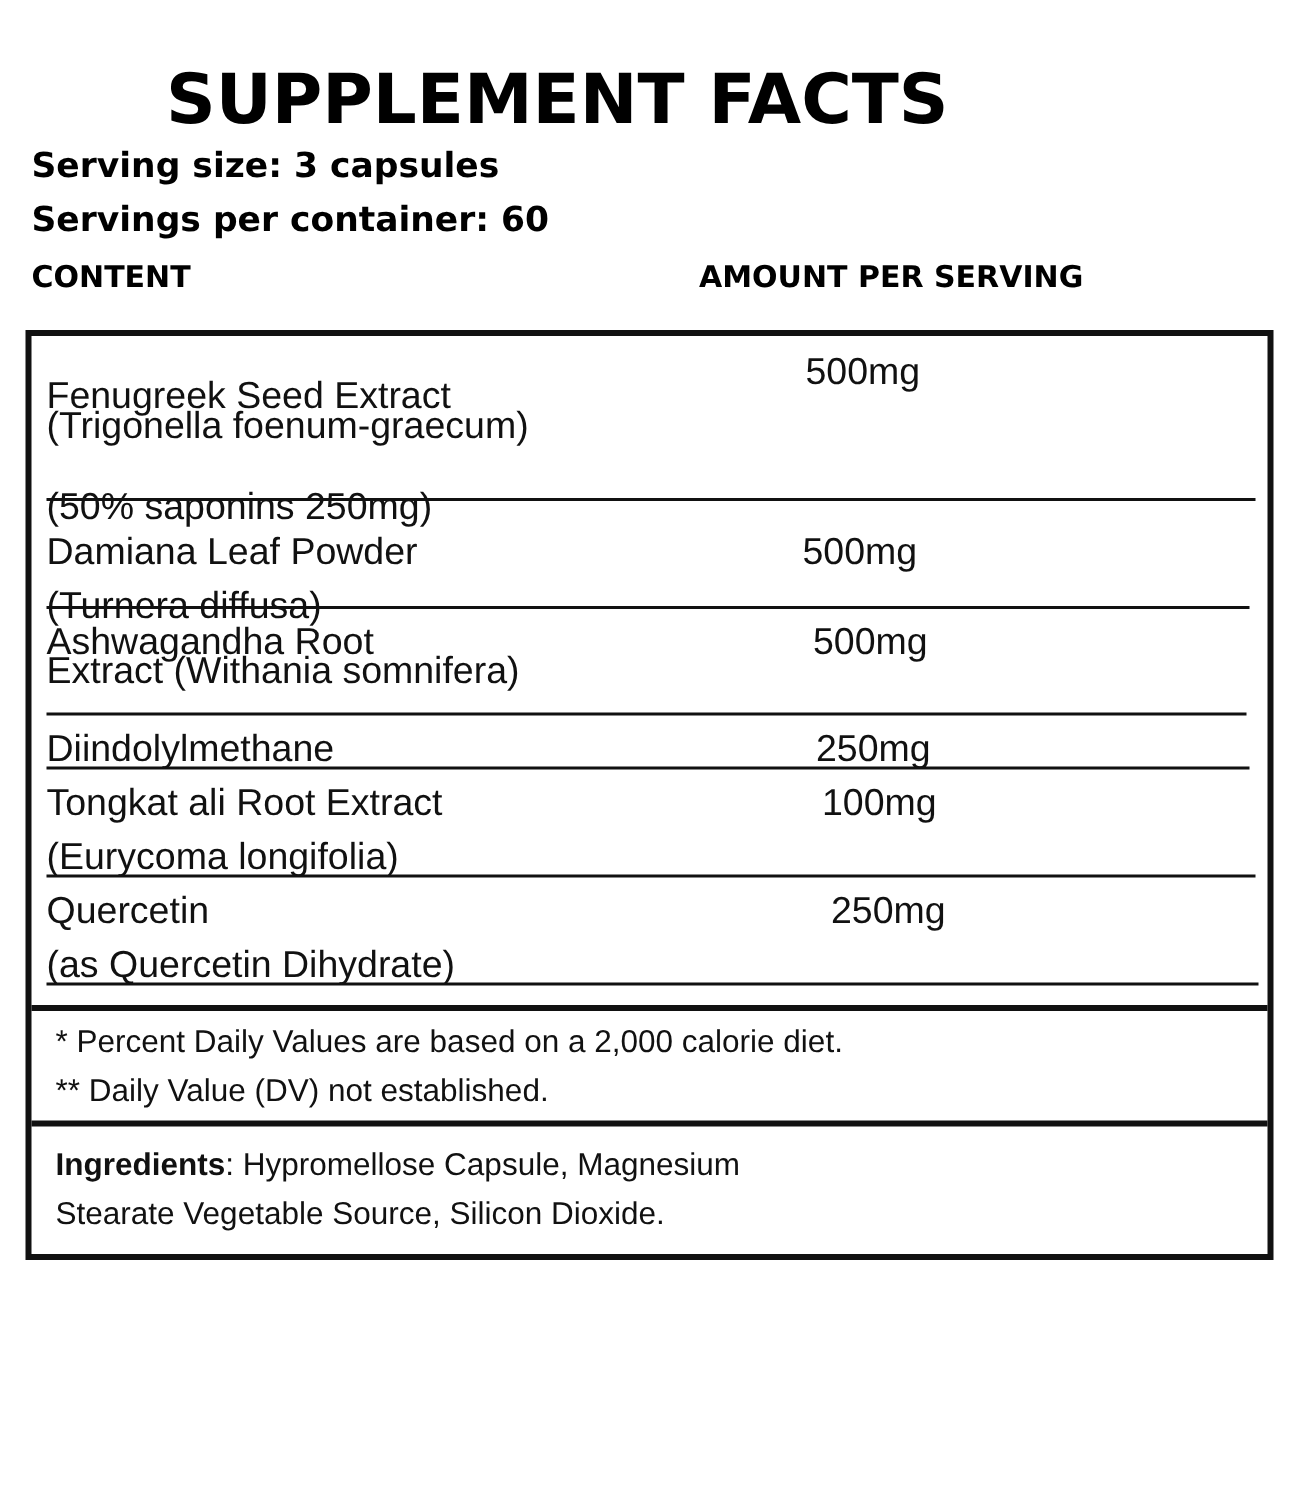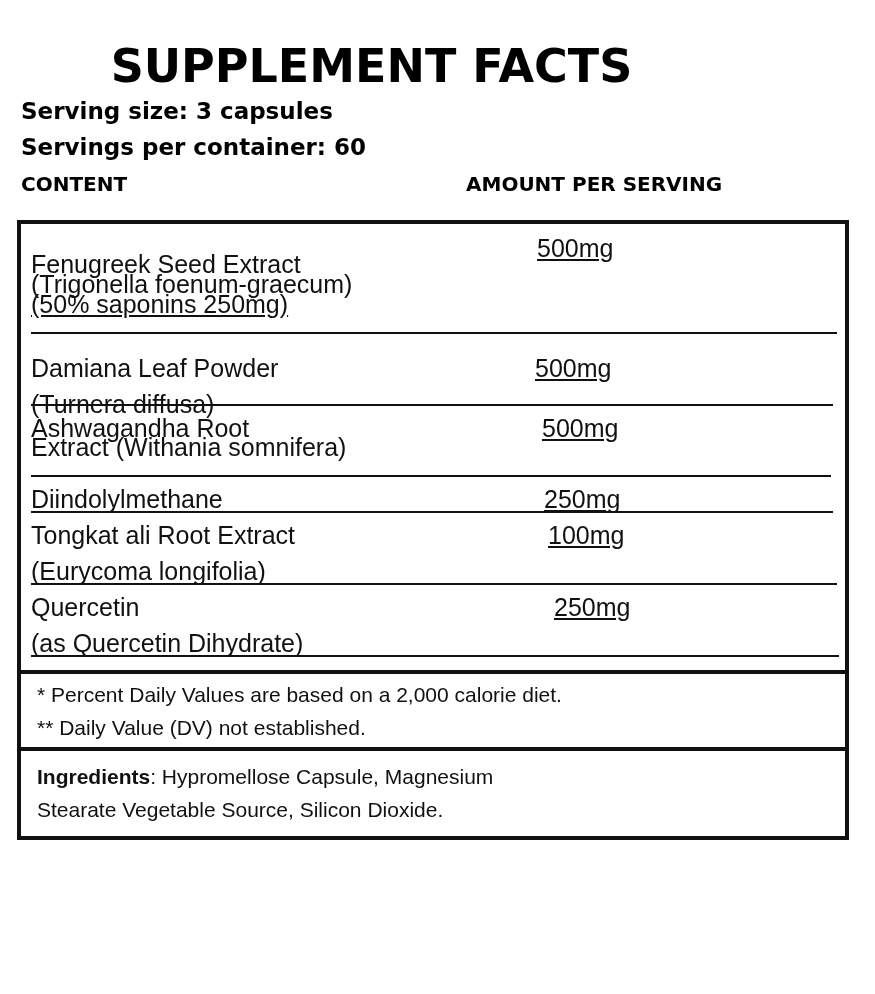--- a/index.html
+++ b/index.html
@@ -23,21 +23,21 @@
       border: 4px solid #111111; background: #fff;
     }
     .section-divider {
       position: absolute; left: 0; width: 824px; height: 4px; background: #111111;
     }
     .row {
       position: absolute; left: 10px; width: 806px;
       font-family: "Liberation Sans", sans-serif; font-size: 25px; color: #111;
     }
     .row .name { position: absolute; left: 0; top: 0; line-height: 36px; white-space: pre; }
-    .row .amt { position: absolute; top: 0; line-height: 36px; text-decoration: underline; }
+    .row .amt { position: absolute; top: 0; line-height: 36px; }
     .row-line { position: absolute; height: 2px; background: #111; }
     .foot {
       position: absolute; left: 16px; font-family: "Liberation Sans", sans-serif;
       font-size: 21px; color: #111; line-height: 33px;
     }
     .foot b { font-weight: bold; }
   </style>
 </head>
 <body>
 
@@ -47,21 +47,21 @@
 <div class="meta" style="top:133px;">Servings per container: 60</div>
 
 <div class="colhdr" style="left:21px; top:172px;">CONTENT</div>
 <div class="colhdr" style="left:466px; top:172px;">AMOUNT PER SERVING</div>
 
 <div class="box">
 
   <div class="row" style="top:6px; height:108px;">
     <div class="name" style="top:16px;">Fenugreek Seed Extract</div>
     <div class="name" style="top:36px;">(Trigonella foenum-graecum)</div>
-    <div class="name" style="top:56px;text-decoration:underline;">(50% saponins 250mg)</div>
+    <div class="name" style="top:90px;">(50% saponins 250mg)</div>
     <div class="amt" style="left:506px;">500mg</div>
   </div>
   <div class="row-line" style="left:10px; width:806px; top:108px;"></div>
 
   <div class="row" style="top:126px; height:72px;">
     <div class="name" style="top:0;">Damiana Leaf Powder</div>
     <div class="name" style="top:36px;">(Turnera diffusa)</div>
     <div class="amt" style="left:504px;">500mg</div>
   </div>
   <div class="row-line" style="left:10px; width:802px; top:180px;"></div>

